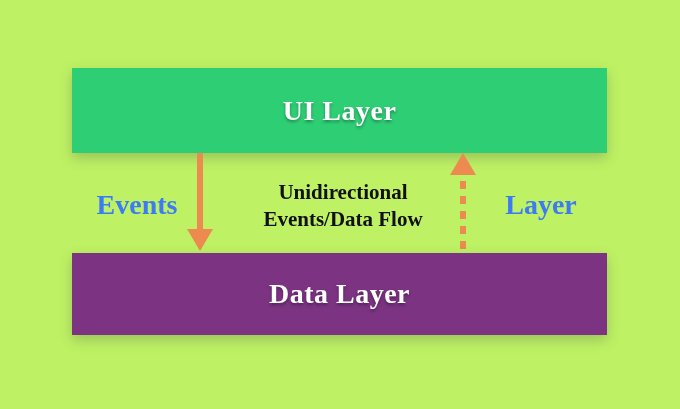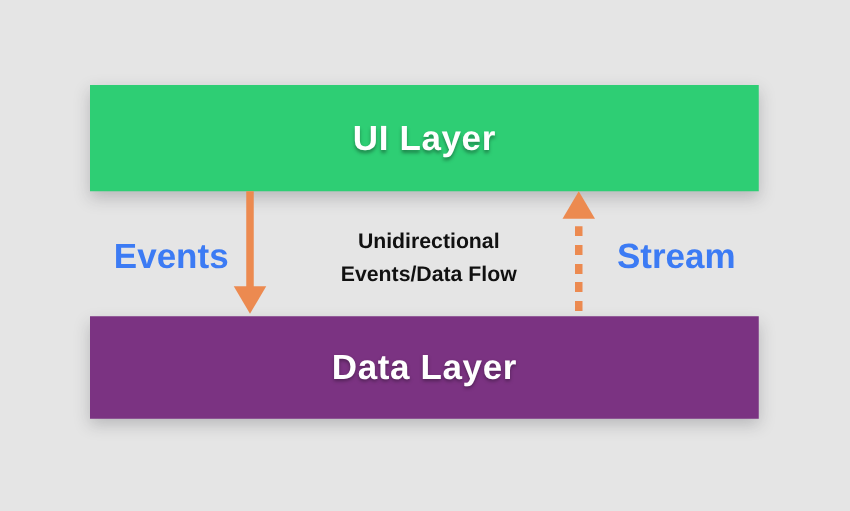--- a/index.html
+++ b/index.html
@@ -4,23 +4,23 @@
 <style>
   html, body {
     margin: 0;
     padding: 0;
     background: #ffffff;
   }
   .canvas {
     position: relative;
     width: 680px;
     height: 409px;
-    background: #e5e5e5;
+    background: #bef264;
     overflow: hidden;
-    font-family: Liberation Sans, sans-serif;
+    font-family: Liberation Serif, serif;
   }
   .layer-box {
     position: absolute;
     left: 72px;
     width: 535px;
     display: flex;
     align-items: center;
     justify-content: center;
     box-shadow: 0 5px 12px rgba(50, 50, 60, 0.25);
   }
@@ -103,21 +103,21 @@
     text-align: center;
   }
   .flow-label {
     position: absolute;
     left: 238px;
     top: 179px;
     width: 210px;
     text-align: center;
     color: #111111;
     font-weight: bold;
-    font-size: 17px;
+    font-size: 21px;
     line-height: 27px;
   }
 </style>
 </head>
 <body>
 
 <div class="canvas">
 
   <div class="layer-box ui-layer">
     <span class="layer-label">UI Layer</span>
@@ -129,19 +129,19 @@
   <div class="label-blue events-label">Events</div>
 
   <div class="flow-label">
     <div>Unidirectional</div>
     <div>Events/Data Flow</div>
   </div>
 
   <div class="arrow-up-head"></div>
   <div class="arrow-up-shaft"></div>
 
-  <div class="label-blue stream-label">Stream</div>
+  <div class="label-blue stream-label">Layer</div>
 
   <div class="layer-box data-layer">
     <span class="layer-label">Data Layer</span>
   </div>
 
 </div>
 
 </body></html>

